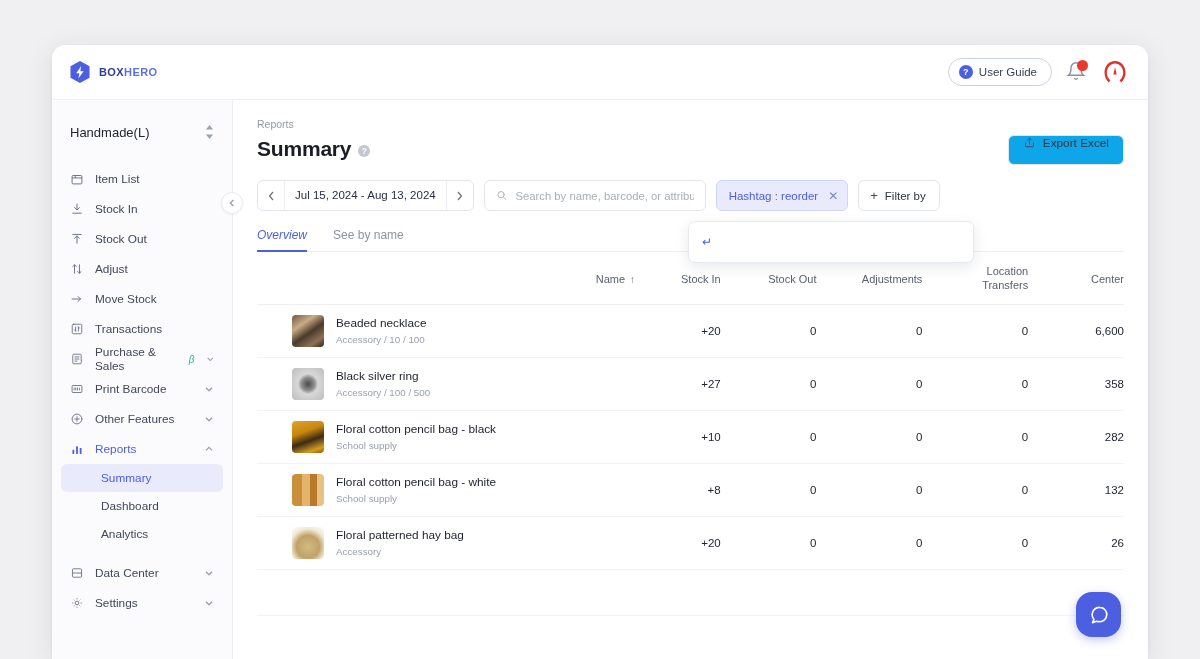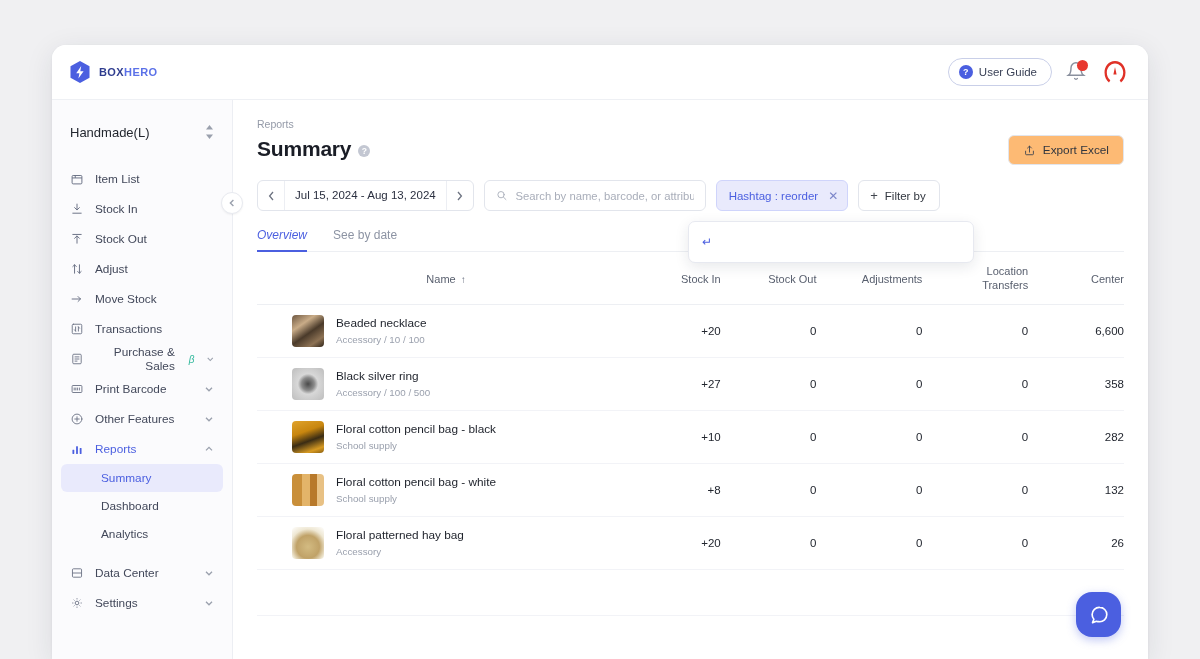--- a/index.html
+++ b/index.html
@@ -66,21 +66,21 @@
     padding-top: 8px;
     position: relative;
   }
   .workspace {
     display:flex; align-items:center;
     height: 40px; margin: 4px 10px 6px 10px; padding: 0 8px;
     border-radius: 6px; cursor: pointer;
   }
   .workspace-name { font-size: 13px; color: #23272f; font-weight: 500; }
   .workspace-caret { margin-left:auto; color:#9aa0ad; font-size: 10px; line-height: 9px; text-align:center;}
-  .nav { padding: 6px 0 0 0; text-align: right; }
+  .nav { padding: 6px 0 0 0; }
   .nav-item {
     display:flex; align-items:center; gap: 11px;
     height: 30px; margin: 0 9px; padding: 0 9px;
     border-radius: 6px; cursor: pointer;
     font-size: 11.8px; color: #42485a;
   }
   .nav-item.active { color: #4b5fe0; }
   .nav-item.sub { padding-left: 40px; height: 28px; font-size: 11.8px; }
   .nav-item.sub.selected { background: #e9eafc; color: #4b5fe0; }
   .nav-ico { width: 14px; height: 14px; flex: 0 0 14px; display:block; color:#6b7285; }
@@ -102,23 +102,23 @@
   .title-row { display:flex; align-items:center; }
   .page-title { font-size: 21px; font-weight: bold; color: #1a1d26; letter-spacing: -.2px; }
   .help-dot {
     width: 12px; height: 12px; border-radius: 50%;
     background: #c3c7d2; color: #fff; font-size: 8.5px; font-weight: bold;
     display:flex; align-items:center; justify-content:center;
     margin-left: 7px; margin-top: 4px; cursor:pointer;
   }
   .export-btn {
     margin-left: auto; margin-top: 2px;
-    display:flex; align-items:center; gap: 7px;
+    display:flex; gap: 7px;
     height: 30px; padding: 0 14px;
-    border: 1px solid #e2e5ec; border-radius: 6px; background:#fdba74;
+    border: 1px solid #e2e5ec; border-radius: 6px; background:#0ea5e9;
     font-size: 11.8px; color: #31363f; cursor: pointer;
   }
 
   
   .toolbar { display:flex; align-items:center; gap: 10px; margin-top: 15px; position: relative; }
   .daterange {
     display:flex; align-items:flex-start; height: 31px;
     border: 1px solid #e2e5ec; border-radius: 6px; background:#fff; overflow:hidden;
   }
   .dr-arrow {
@@ -180,21 +180,21 @@
     content:''; position:absolute; left:0; right:0; bottom:-1px; height: 2px; background:#4b5fe0;
   }
 
   
   table.report { width: 100%; border-collapse: collapse; table-layout: fixed; }
   table.report th {
     font-size: 11px; font-weight: normal; color:#585f6e;
     text-align: right; padding: 13px 0 11px 0; vertical-align: middle;
     border-bottom: 1px solid #edeff3;
   }
-  table.report th.name-col { text-align:center; }
+  table.report th.name-col { text-align:right; }
   .sort-arrow { color:#60687a; font-size: 10px; margin-left: 5px; }
   table.report td {
     padding: 10px 0; border-bottom: 1px solid #f2f3f7;
     font-size: 11.5px; color:#22262f; text-align:right; vertical-align: middle;
   }
   table.report td.name-cell { text-align:left;padding-left:35px; }
   .item-cell { display:flex; align-items:center; gap: 12px; }
   .thumb {
     width: 32px; height: 32px; flex:0 0 32px; border-radius: 4px;
     background-size: cover; background-position:center;
@@ -446,21 +446,21 @@
           <span>Filter by</span>
         </div>
 
         <div class="popover">
           <span class="popover-enter">↵</span>
         </div>
       </div>
 
       <div class="tabs">
         <div class="tab active">Overview</div>
-        <div class="tab">See by date</div>
+        <div class="tab">See by name</div>
       </div>
 
       <table class="report">
         <colgroup>
           <col style="width:375px">
             <col style="width:85px">
             <col style="width:95px">
             <col style="width:105px">
             <col style="width:105px">
             <col style="width:95px">

